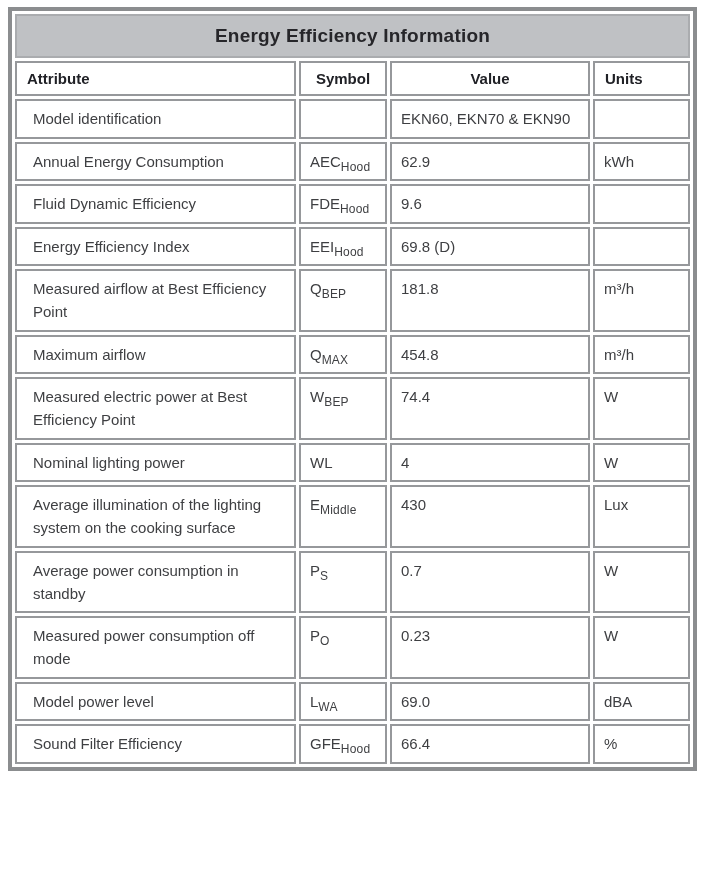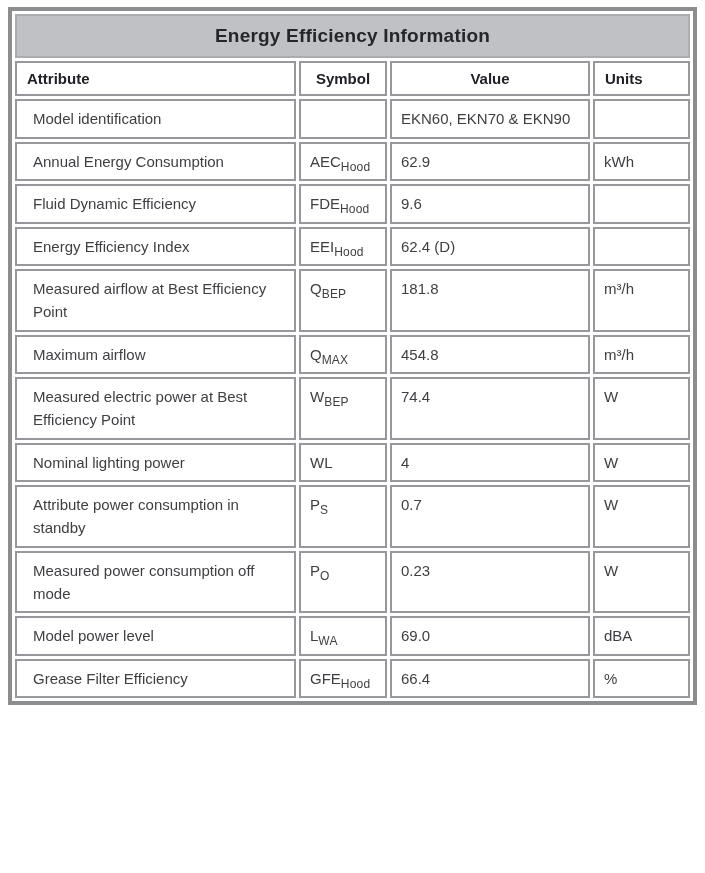--- a/index.html
+++ b/index.html
@@ -115,21 +115,21 @@
         <tr>
           <td class="attr">Fluid Dynamic Efficiency</td>
           <td class="sym"><span>FDE</span><sub>Hood</sub></td>
           <td class="val">9.6</td>
           <td class="unit"></td>
         </tr>
 
         <tr>
           <td class="attr">Energy Efficiency Index</td>
           <td class="sym"><span>EEI</span><sub>Hood</sub></td>
-          <td class="val">62.4 (D)</td>
+          <td class="val">69.8 (D)</td>
           <td class="unit"></td>
         </tr>
 
         <tr>
           <td class="attr">Measured airflow at Best Efficiency Point</td>
           <td class="sym"><span>Q</span><sub>BEP</sub></td>
           <td class="val">181.8</td>
           <td class="unit">m³/h</td>
         </tr>
 
@@ -148,44 +148,50 @@
           <td class="unit">W</td>
         </tr>
 
         <tr>
           <td class="attr">Nominal lighting power</td>
           <td class="sym"><span>WL</span><sub></sub></td>
           <td class="val">4</td>
           <td class="unit">W</td>
         </tr>
 
+        <tr>
+          <td class="attr">Average illumination of the lighting system on the cooking surface</td>
+          <td class="sym"><span>E</span><sub>Middle</sub></td>
+          <td class="val">430</td>
+          <td class="unit">Lux</td>
+        </tr>
 
         <tr>
-          <td class="attr">Attribute power consumption in standby</td>
+          <td class="attr">Average power consumption in standby</td>
           <td class="sym"><span>P</span><sub>S</sub></td>
           <td class="val">0.7</td>
           <td class="unit">W</td>
         </tr>
 
         <tr>
           <td class="attr">Measured power consumption off mode</td>
           <td class="sym"><span>P</span><sub>O</sub></td>
           <td class="val">0.23</td>
           <td class="unit">W</td>
         </tr>
 
         <tr>
           <td class="attr">Model power level</td>
           <td class="sym"><span>L</span><sub>WA</sub></td>
           <td class="val">69.0</td>
           <td class="unit">dBA</td>
         </tr>
 
         <tr>
-          <td class="attr">Grease Filter Efficiency</td>
+          <td class="attr">Sound Filter Efficiency</td>
           <td class="sym"><span>GFE</span><sub>Hood</sub></td>
           <td class="val">66.4</td>
           <td class="unit">%</td>
         </tr>
 
       </tbody>
   </table>
 </div>
 
 </body></html>

